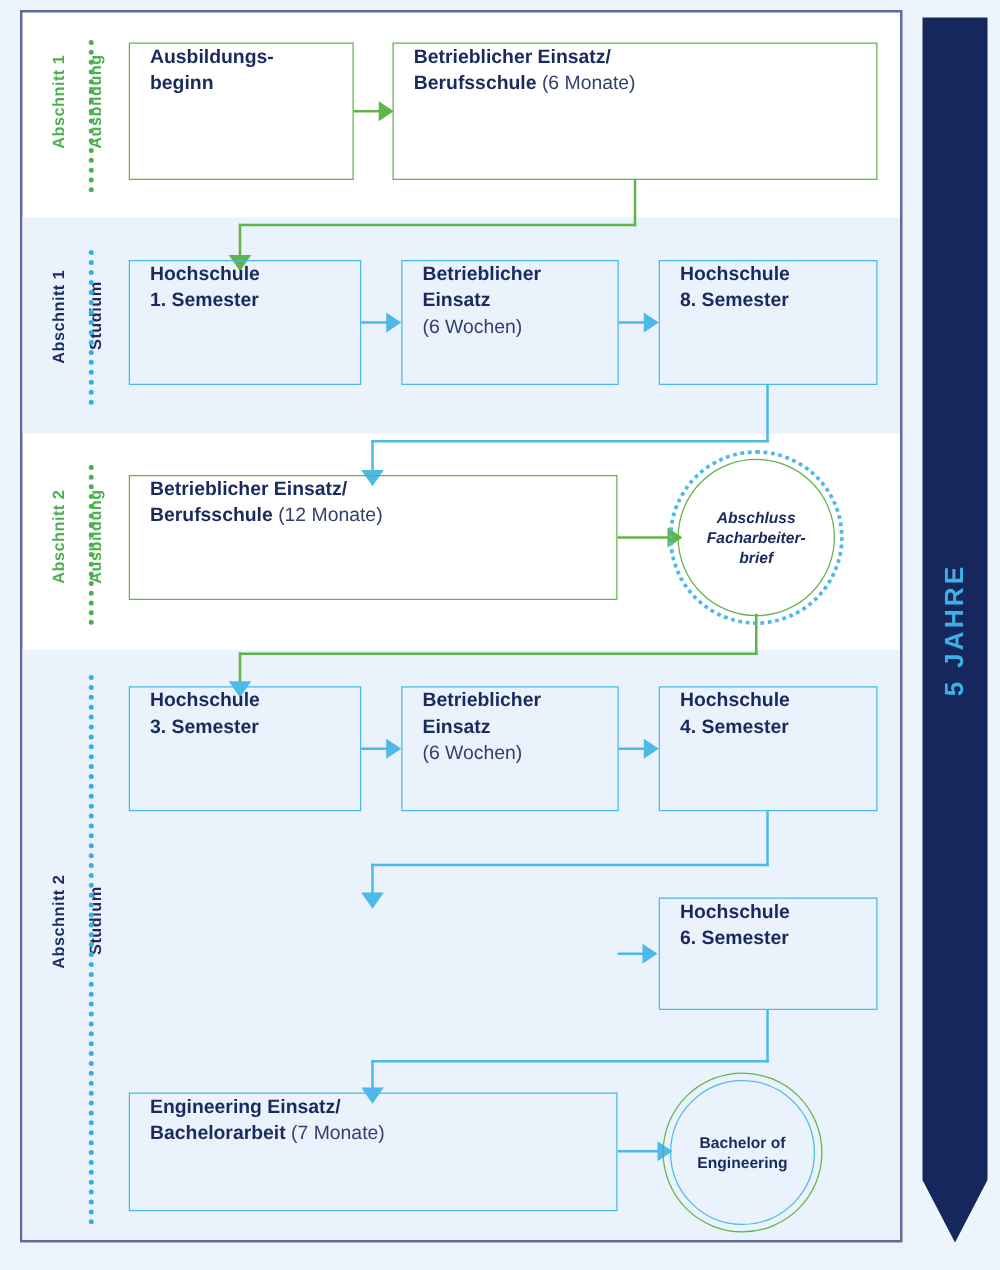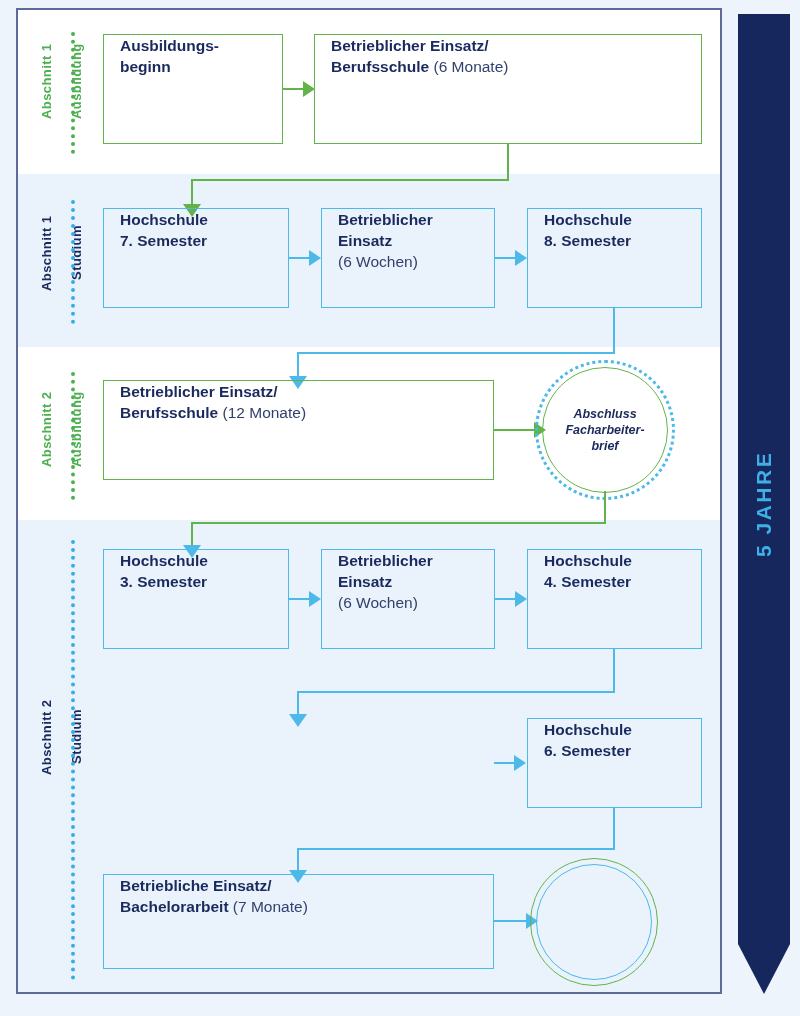--- a/index.html
+++ b/index.html
@@ -231,21 +231,21 @@
 
     <div class="sect-label navy" style="left:6px;top:196px;width:34px;height:118px;">
       <span>Abschnitt 1</span><br>
       <span>Studium</span>
     </div>
     <div class="dotline blue" style="left:53px;top:190px;height:124px;"></div>
 
     <div class="node blue" style="left:85px;top:198px;width:186px;height:100px;">
       <div class="txt">
         <span>Hochschule</span><br>
-        <span>7. Semester</span>
+        <span>1. Semester</span>
       </div>
     </div>
 
     <div class="line" style="left:271px;top:247px;width:22px;height:2px;"></div>
     <div class="arrow right" style="left:291px;top:240px;"></div>
 
     <div class="node blue" style="left:303px;top:198px;width:174px;height:100px;">
       <div class="txt">
         <span>Betrieblicher</span><br>
         <span>Einsatz</span><br>
@@ -348,30 +348,36 @@
       </div>
     </div>
 
     <div class="line" style="left:595px;top:798px;width:2px;height:42px;"></div>
     <div class="line" style="left:279px;top:838px;width:318px;height:2px;"></div>
     <div class="line" style="left:279px;top:838px;width:2px;height:26px;"></div>
     <div class="arrow down" style="left:271px;top:860px;"></div>
 
     <div class="node blue" style="left:85px;top:864px;width:391px;height:95px;">
       <div class="txt">
-        <span>Betriebliche Einsatz/</span><br>
+        <span>Engineering Einsatz/</span><br>
         <span>Bachelorarbeit</span><span class="light"> (7 Monate)</span>
       </div>
     </div>
 
     <div class="line" style="left:476px;top:910px;width:36px;height:2px;"></div>
     <div class="arrow right" style="left:508px;top:903px;"></div>
 
     <div class="ring-solid-green" style="left:512px;top:848px;width:128px;height:128px;"></div>
     <div class="ring-solid-blue" style="left:518px;top:854px;width:116px;height:116px;"></div>
+    <div class="circle" style="left:518px;top:854px;width:116px;height:116px;">
+      <div class="ctxt">
+        <span>Bachelor of</span><br>
+        <span>Engineering</span>
+      </div>
+    </div>
 
   </div>
 
   <div class="timeline">
     <div class="shaft"></div>
     <div class="tip"></div>
     <div class="tl-label">5 JAHRE</div>
   </div>
 
 </div>

